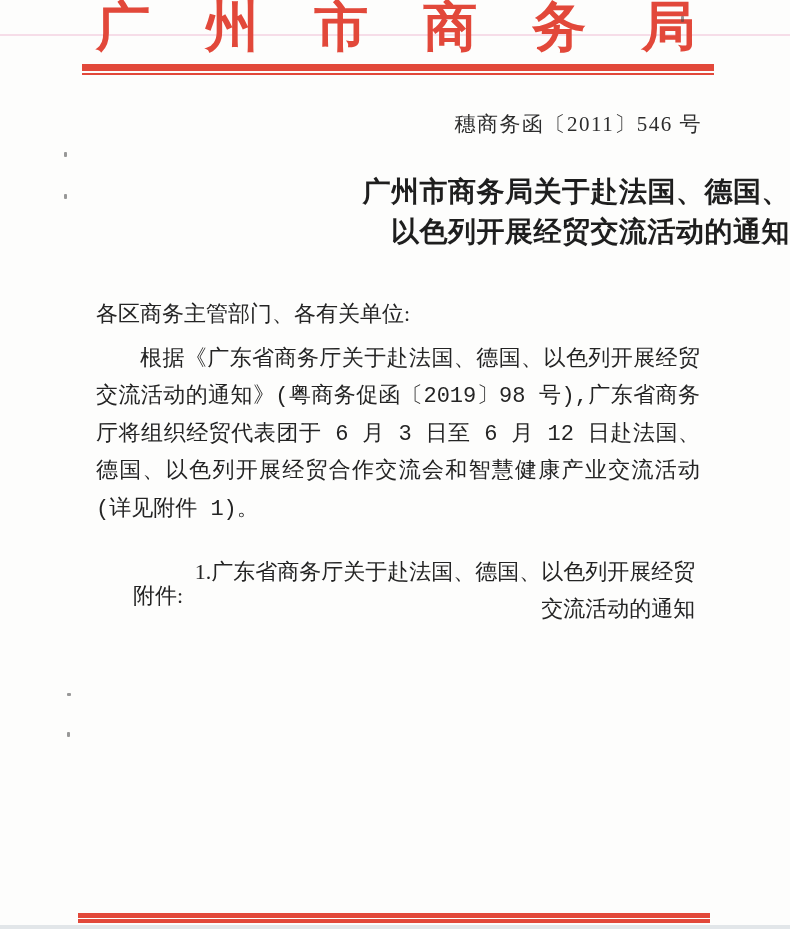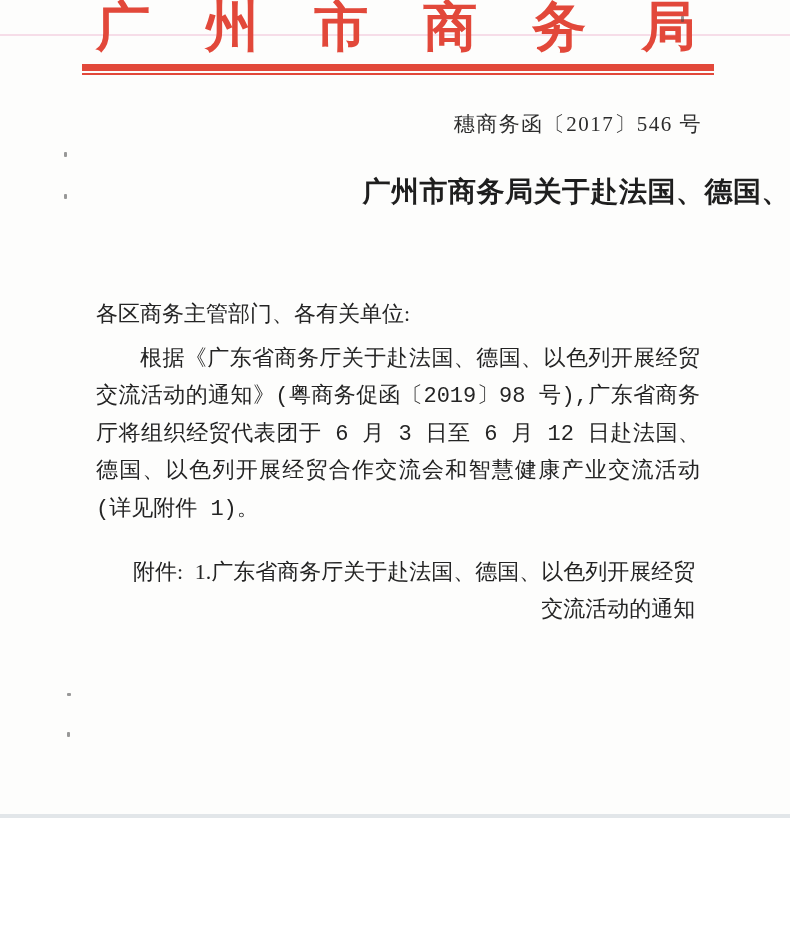--- a/index.html
+++ b/index.html
@@ -6,21 +6,21 @@
     --red:#e2483a;
     --ink:#242424;
   }
   *{margin:0;padding:0;box-sizing:border-box;}
   html,body{background:#ffffff;}
   body{
     font-family:"Liberation Serif","DejaVu Serif",serif;
     width:790px;height:929px;overflow:hidden;
   }
   .page{
-    position:relative;width:790px;height:818px;
+    position:relative;width:790px;height:929px;
     background:#fdfdfc;overflow:hidden;
   }
   
   .pink-hairline{
     position:absolute;top:34px;left:0;width:790px;height:2px;
     background:#f4d7e4;opacity:.85;
   }
   
   .agency{
     position:absolute;top:-6px;left:96px;width:700px;
@@ -54,21 +54,21 @@
     position:absolute;top:287px;left:88px;width:620px;
     font-size:22px;line-height:37.6px;color:var(--ink);
     text-align:justify;
   }
   .body p{margin:8px;}
   .para{text-indent:2em;font-family:Liberation Mono, monospace;}
   .attachments{
     display:flex;align-items:flex-start;
     margin-top:24px;padding-left:45px;
   }
-  .att-label{flex:none;white-space:nowrap;}
+  .att-label{flex:none;white-space:nowrap;margin-top:24px;}
   .att-item{width:512px;text-align:right;}
   
   .speck{position:absolute;background:rgba(70,70,70,.55);border-radius:1px;}
   .speck1{left:64px;top:152px;width:3px;height:5px;}
   .speck2{left:64px;top:194px;width:3px;height:5px;}
   .speck3{left:67px;top:693px;width:4px;height:3px;}
   .speck4{left:67px;top:732px;width:3px;height:5px;}
   .speck5{left:681px;top:16px;width:3px;height:6px;}
   
   .bottom-edge{
@@ -84,24 +84,25 @@
   <div class="pink-hairline"></div>
 
   <h1 class="agency">广州市商务局</h1>
 
   <div class="rule rule-top">
     <div class="thick"></div>
     <div class="gap"></div>
     <div class="thin"></div>
   </div>
 
-  <div class="doc-number">穗商务函〔2017〕546 号</div>
+  <div class="doc-number">穗商务函〔2011〕546 号</div>
 
   <div class="title">
     <div>广州市商务局关于赴法国、德国、</div>
+    <div>以色列开展经贸交流活动的通知</div>
   </div>
 
   <div class="body">
     <p class="salutation">各区商务主管部门、各有关单位:</p>
     <p class="para">根据《广东省商务厅关于赴法国、德国、以色列开展经贸交流活动的通知》(粤商务促函〔2019〕98 号),广东省商务厅将组织经贸代表团于 6 月 3 日至 6 月 12 日赴法国、德国、以色列开展经贸合作交流会和智慧健康产业交流活动(详见附件 1)。</p>
 
     <div class="attachments">
       <span class="att-label">附件:</span>
       <span class="att-item">1.广东省商务厅关于赴法国、德国、以色列开展经贸交流活动的通知</span>
     </div>

